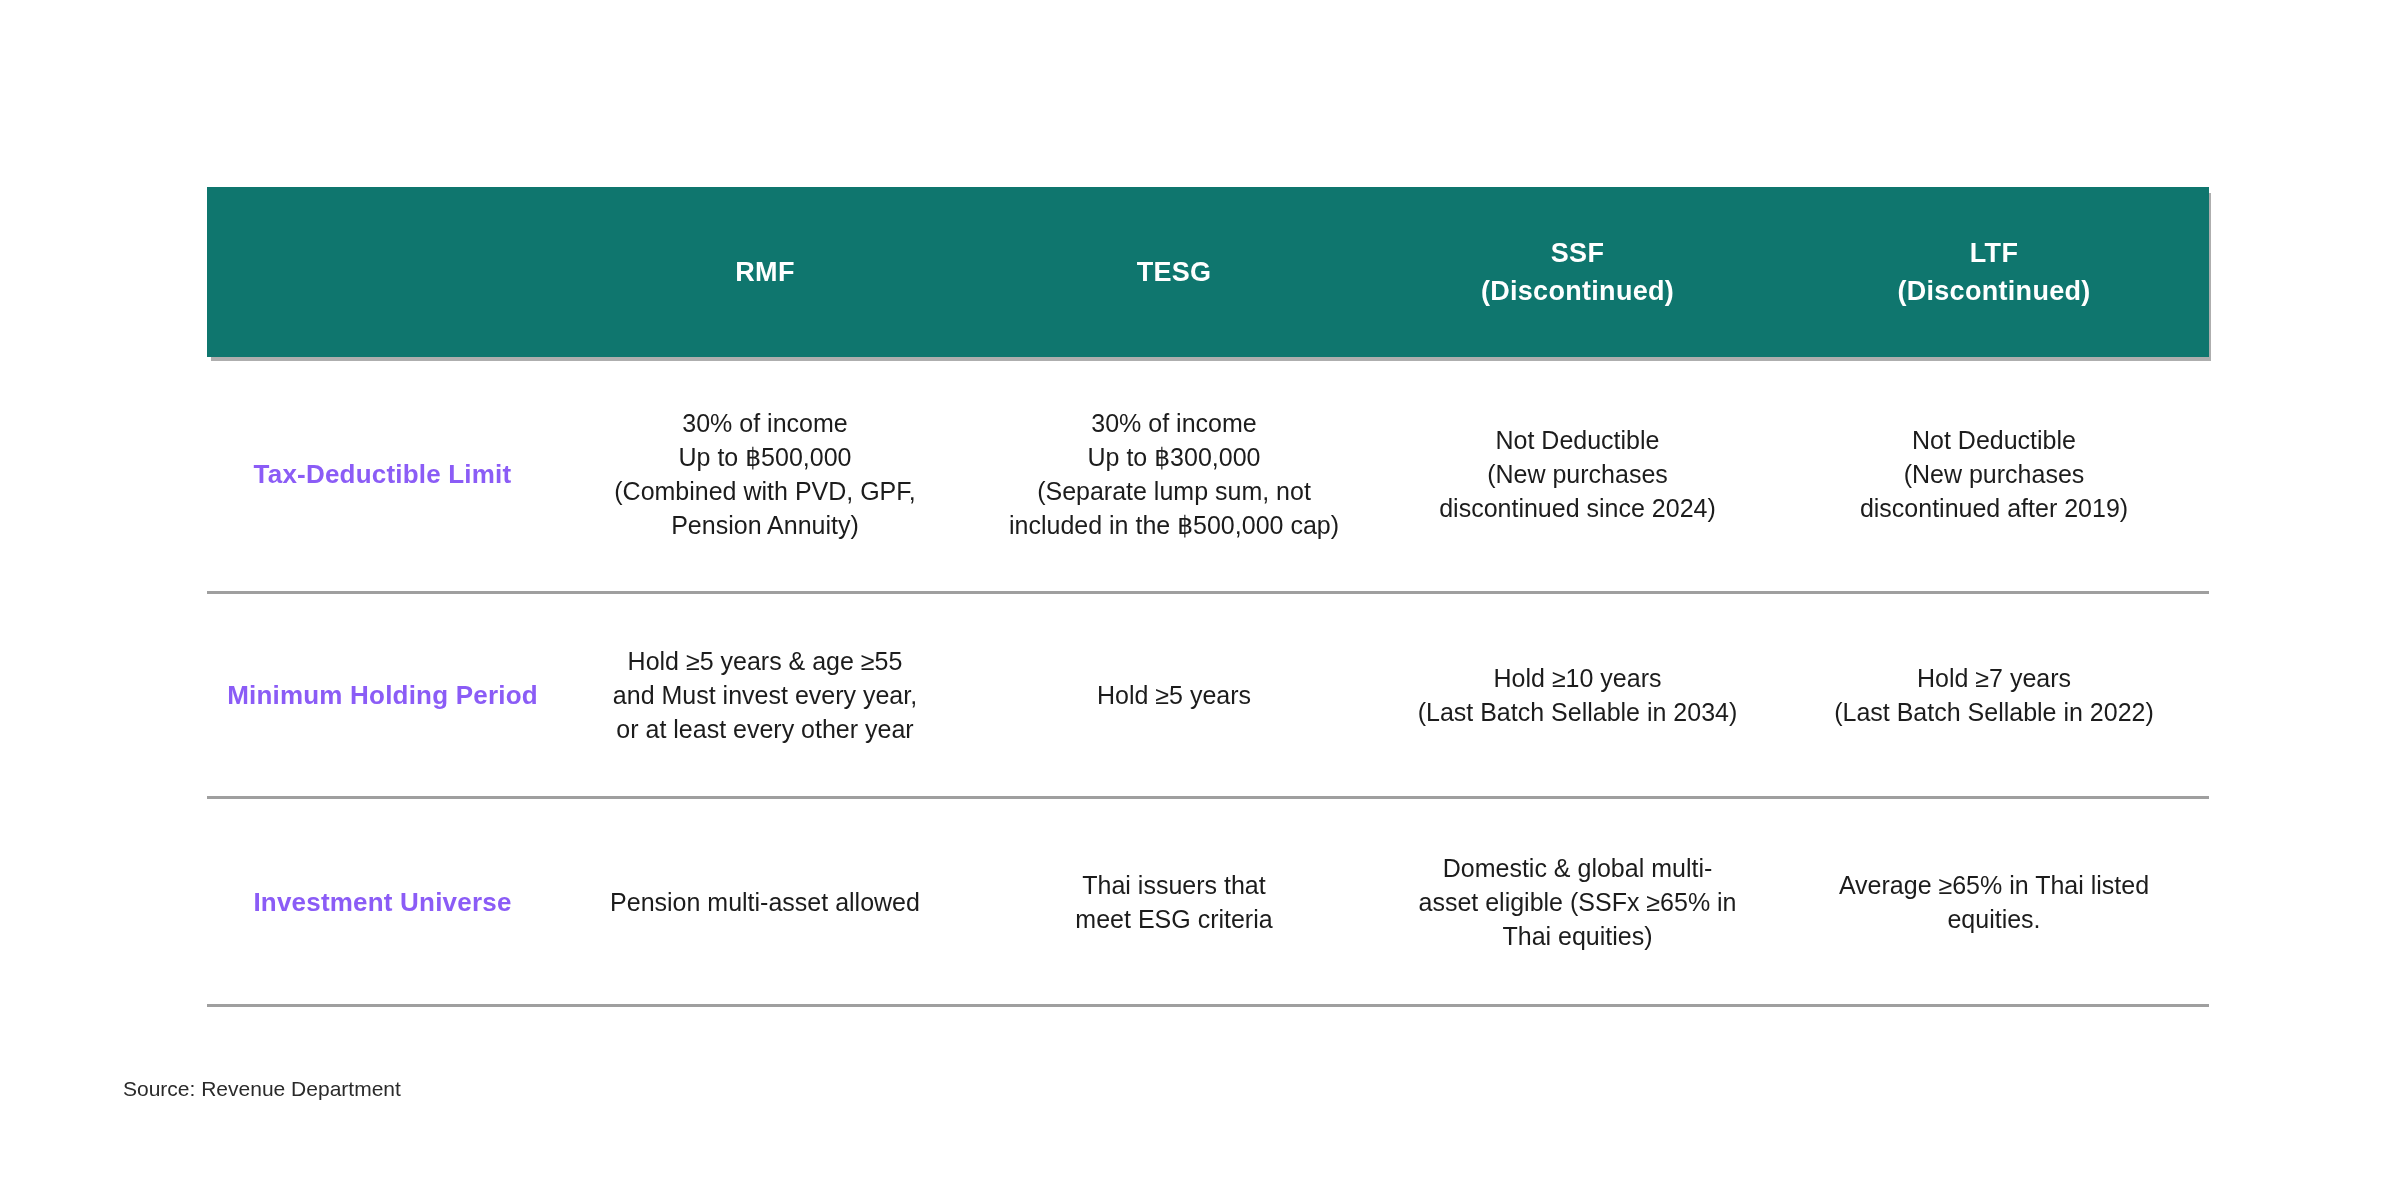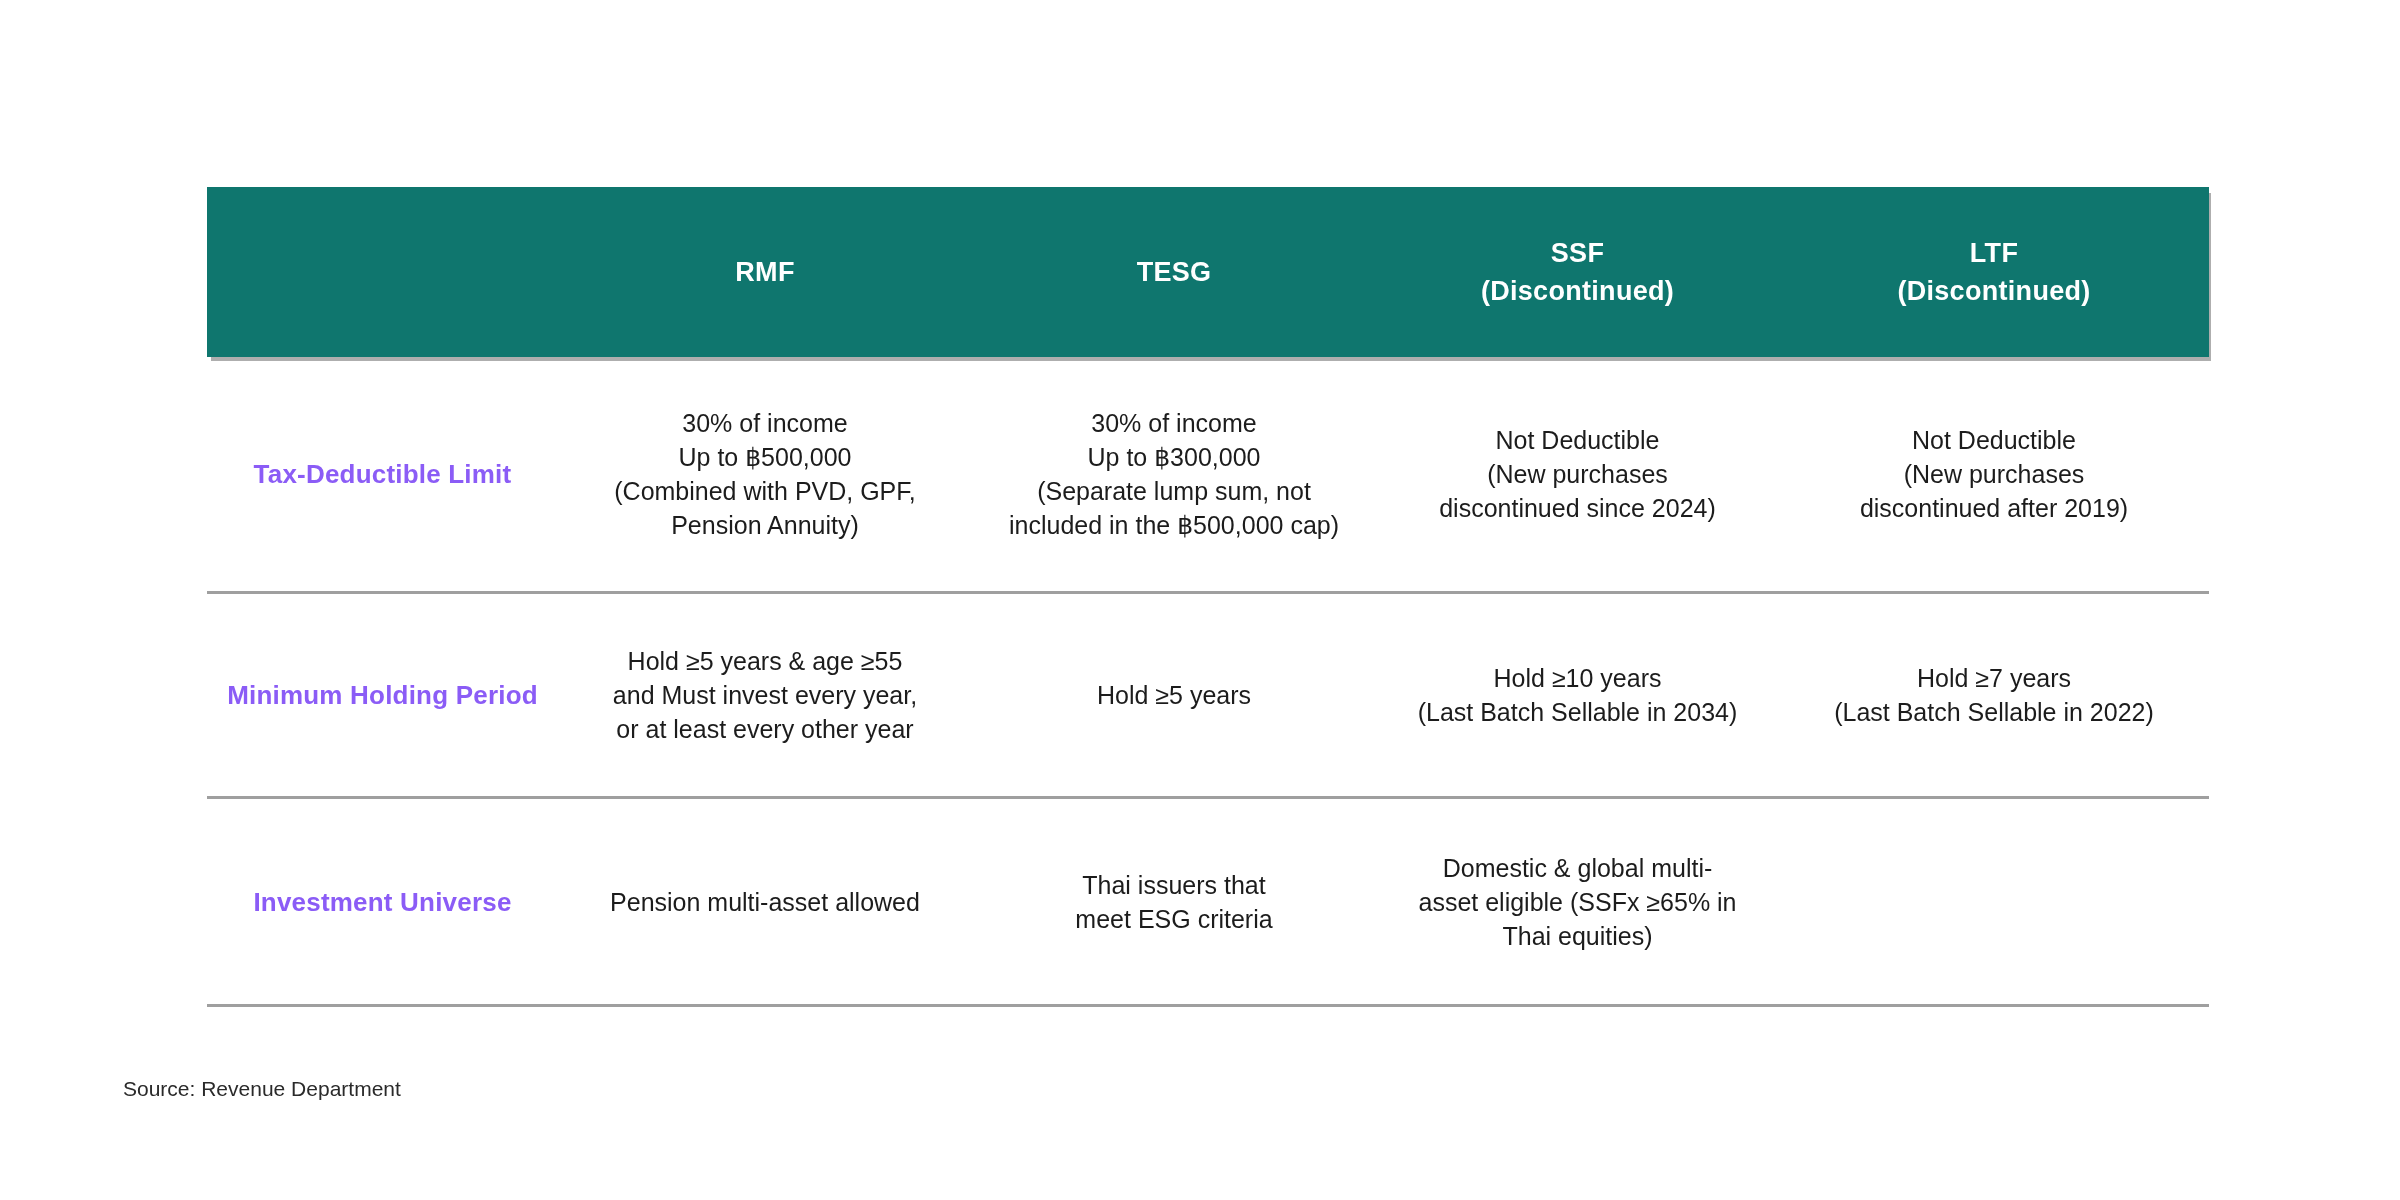--- a/index.html
+++ b/index.html
@@ -119,19 +119,21 @@
     </div>
 
     <div class="grid-row trow r3">
       <div class="cell row-label">Investment Universe</div>
       <div class="cell">Pension multi-asset allowed</div>
       <div class="cell">Thai issuers that
 meet ESG criteria</div>
       <div class="cell">Domestic &amp; global multi-
 asset eligible (SSFx ≥65% in
 Thai equities)</div>
+      <div class="cell">Average ≥65% in Thai listed
+equities.</div>
     </div>
 
   </div>
 
   <div class="source-note">Source: Revenue Department</div>
 
 </div>
 
 </body></html>

